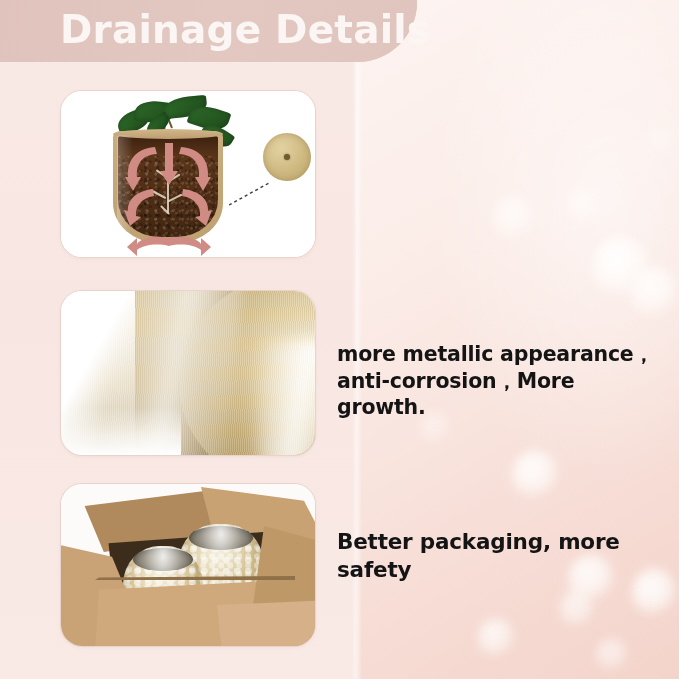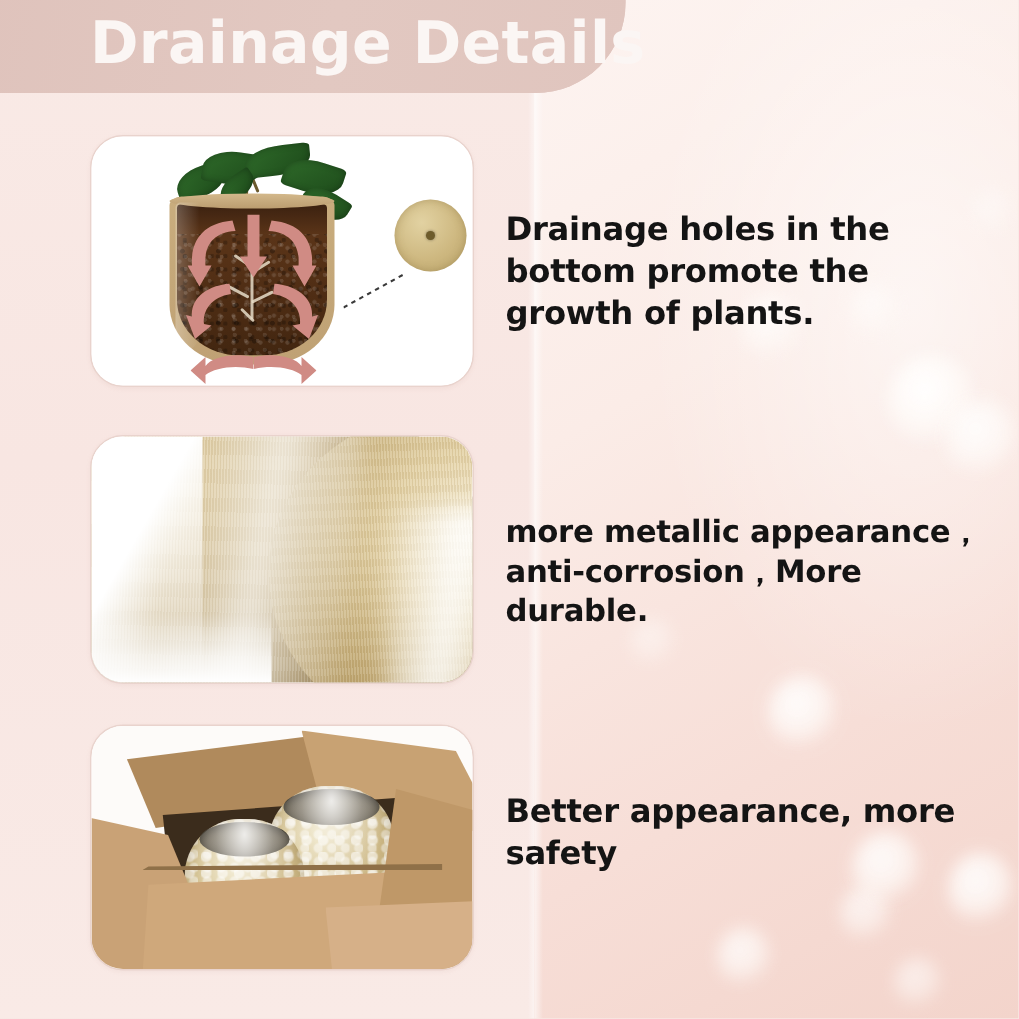--- a/index.html
+++ b/index.html
@@ -229,34 +229,33 @@
 
       <svg class="leader" viewBox="0 0 40 26">
         <line x1="0" y1="24" x2="40" y2="2" stroke="#3a3a3a" stroke-width="1.4" stroke-dasharray="3 3"></line>
       </svg>
       <div class="disc">
         <div class="disc-hole"></div>
       </div>
     </div>
   </div>
 
-  <div class="blurb" id="blurb1">Drainage holes in the bottom promote the growth of plants.</div>
 
   <div class="card" id="card2">
     <div class="p2">
       <div class="gold-ring"></div>
       <div class="gold-ring2"></div>
       <div class="gold-high"></div>
       <div class="gold-high2"></div>
       <div class="gold-white"></div>
       <div class="gold-botwhite"></div>
     </div>
   </div>
 
-  <div class="blurb" id="blurb2">more metallic appearance，anti-corrosion，More durable.</div>
+  <div class="blurb" id="blurb2">more metallic appearance，anti-corrosion，More growth.</div>
 
   <div class="card" id="card3">
     <div class="p3">
 
       <div class="flap corr" style="left:14px;top:6px;width:160px;height:62px;background:#b08a5c;
                   clip-path:polygon(6% 26%,86% 0%,100% 68%,18% 100%);"></div>
       <div class="flap corr" style="left:140px;top:0px;width:132px;height:76px;background:#c8a273;
                   clip-path:polygon(0% 4%,78% 22%,100% 96%,10% 70%);"></div>
 
       <div style="position:absolute;left:36px;top:44px;width:192px;height:96px;background:#3b2c1c;
@@ -276,15 +275,15 @@
                   clip-path:polygon(2% 14%,100% 0%,100% 100%,0% 100%);"></div>
       <div class="flap corr" style="left:180px;top:42px;width:96px;height:124px;background:#bf9868;
                   clip-path:polygon(24% 0%,100% 16%,100% 100%,6% 100%);"></div>
       <div class="flap corr" style="left:156px;top:116px;width:118px;height:50px;background:#d6b088;
                   clip-path:polygon(0% 10%,100% 0%,100% 100%,4% 100%);"></div>
       <div style="position:absolute;left:34px;top:92px;width:200px;height:4px;background:#8f7048;
                   clip-path:polygon(2% 40%,100% 0%,100% 100%,0% 100%);"></div>
     </div>
   </div>
 
-  <div class="blurb" id="blurb3">Better appearance, more safety</div>
+  <div class="blurb" id="blurb3">Better packaging, more safety</div>
 
 </div>
 
 </body></html>

